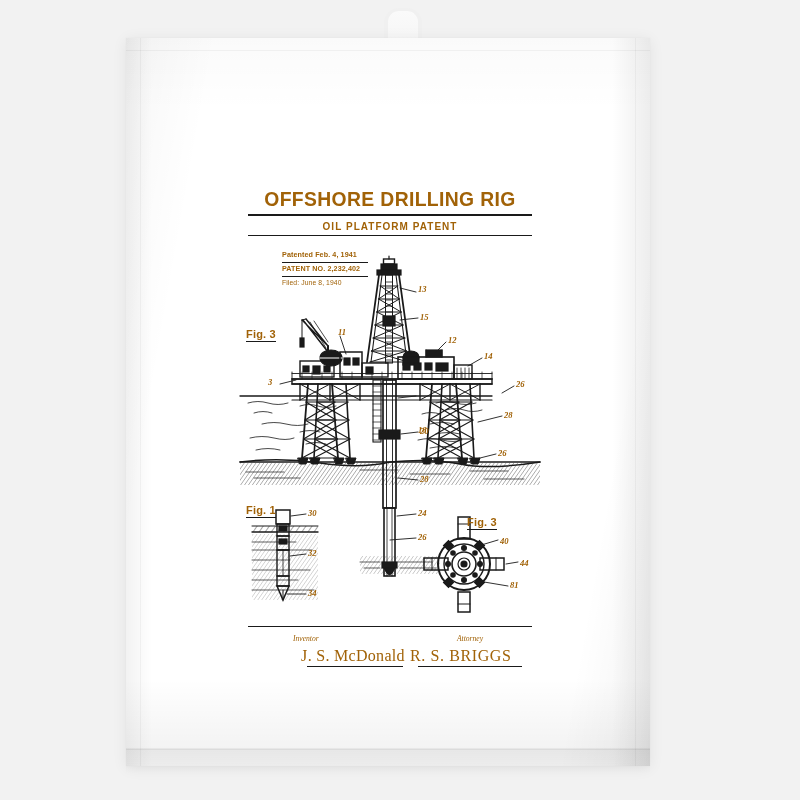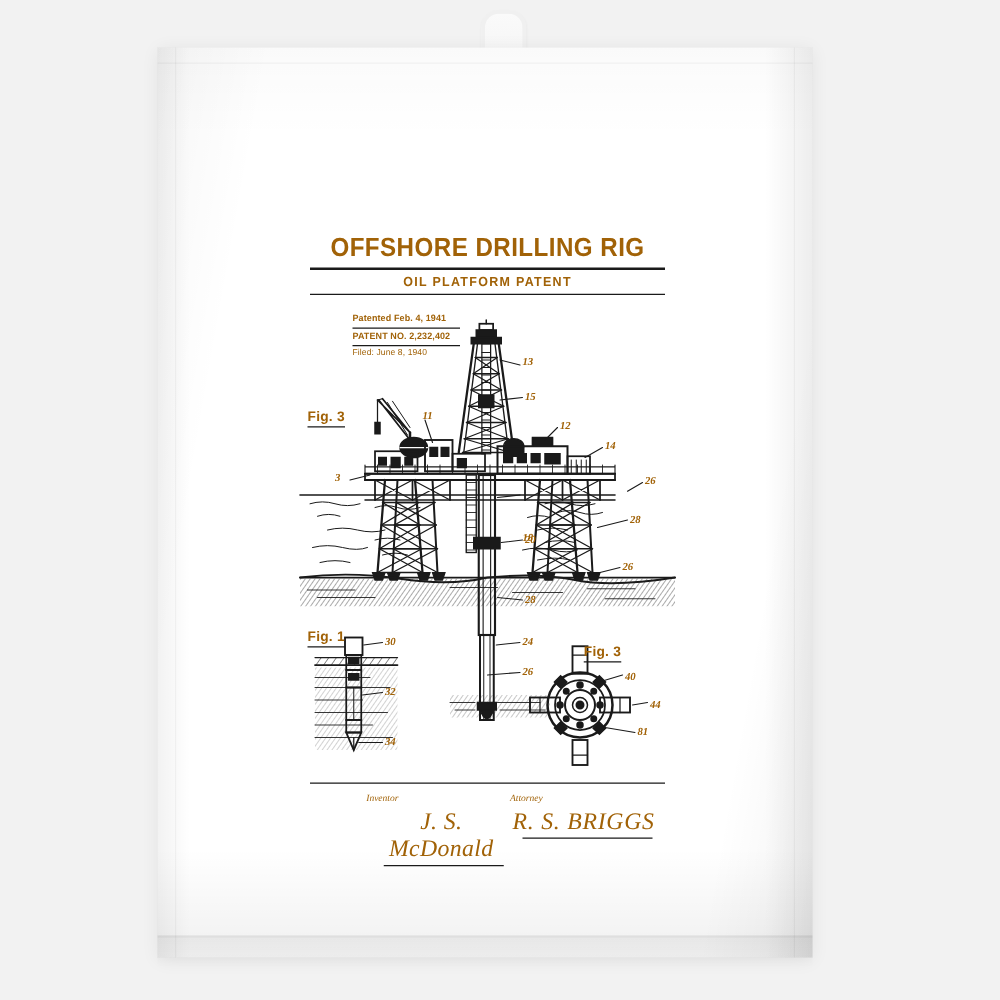--- a/index.html
+++ b/index.html
@@ -90,21 +90,21 @@
   }
   .figlabel .u{display:block;height:1px;background:#1a1a1a;margin-top:1px;}
 
   .num{position:absolute;font-style:italic;font-weight:bold;font-size:8.6px;
        font-family:"Liberation Serif", serif;}
 
   .sigrule{position:absolute;left:8px;top:440px;width:284px;height:1.3px;background:#1a1a1a;}
   .sigblock{position:absolute;top:448px;}
   .sigcap{font-style:italic;font-size:7.6px;font-family:"Liberation Serif",serif;}
   .signature{
-    font-style:italic;font-size:19px;font-family:"Liberation Serif",serif;
+    font-size:16px;font-family:"Liberation Serif",serif;
     letter-spacing:.3px;padding:4px 2px 1px;
   }
   .sigline{height:1px;background:#1a1a1a;}
 
   svg.art{position:absolute;left:0;top:76px;width:300px;height:364px;overflow:visible;}
 </style>
 </head>
 <body>
 
 <div id="stage">
@@ -482,19 +482,19 @@
 
     <div class="sigrule"></div>
 
     <div class="sigblock" style="left:10px;width:120px;margin-left:43px;">
       <div class="sigcap">Inventor</div>
       <div class="signature" style="text-align:center;">J. S. McDonald</div>
       <div class="sigline" style="width:96px;margin-left:14px;"></div>
     </div>
 
     <div class="sigblock" style="left:168px;width:124px;">
-      <div class="sigcap" style="font-style:italic;">Attorney</div>
+      <div class="sigcap" style="text-align:center;font-style:italic;">Attorney</div>
       <div class="signature" style="text-align:left;letter-spacing:.6px;">R. S. BRIGGS</div>
       <div class="sigline" style="width:104px;margin-left:10px;"></div>
     </div>
 
   </div>
 </div>
 
 </body></html>

